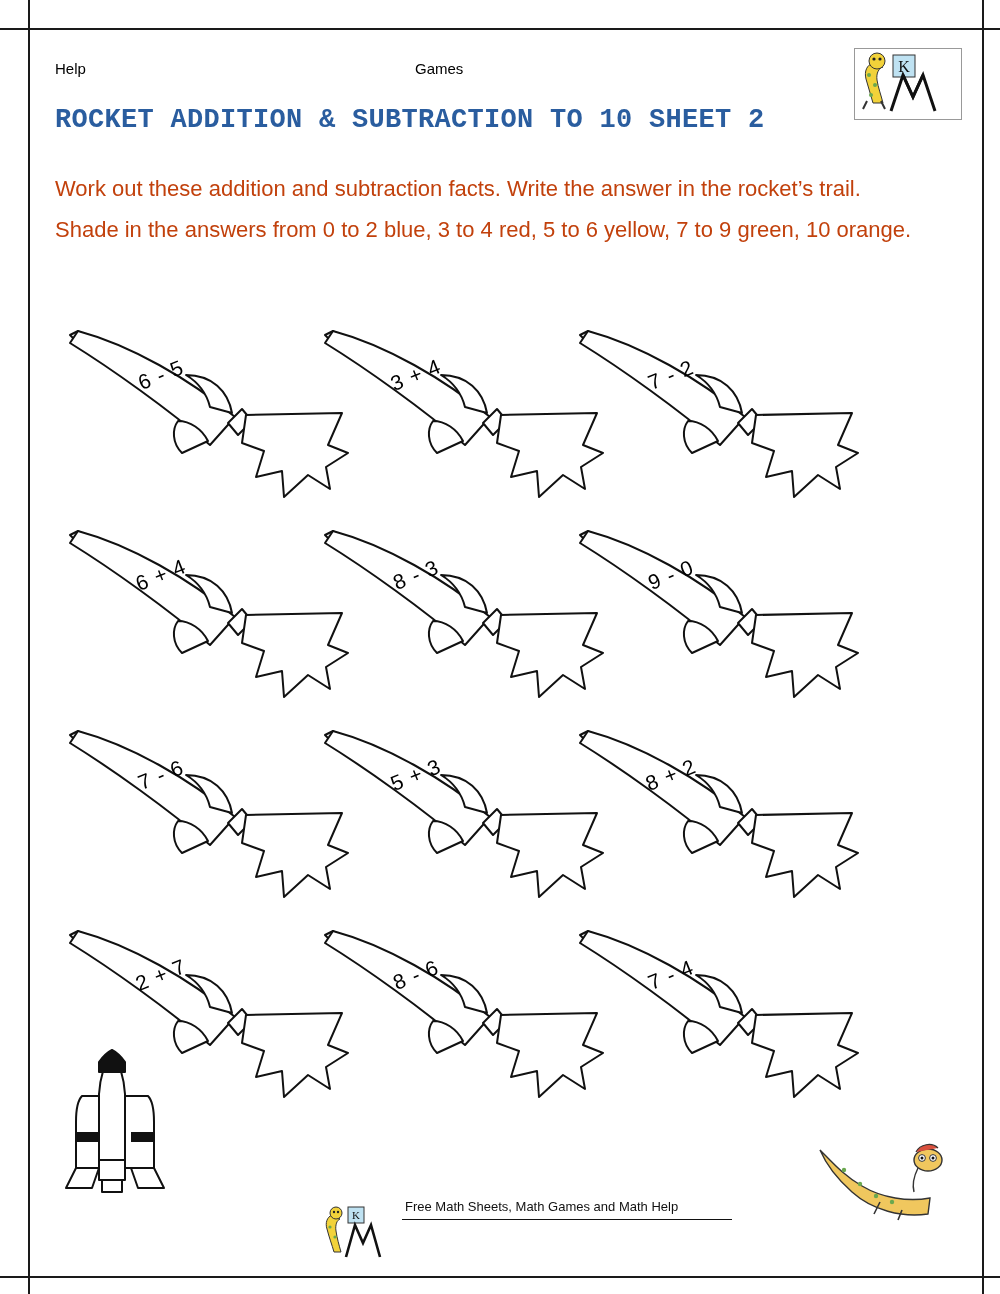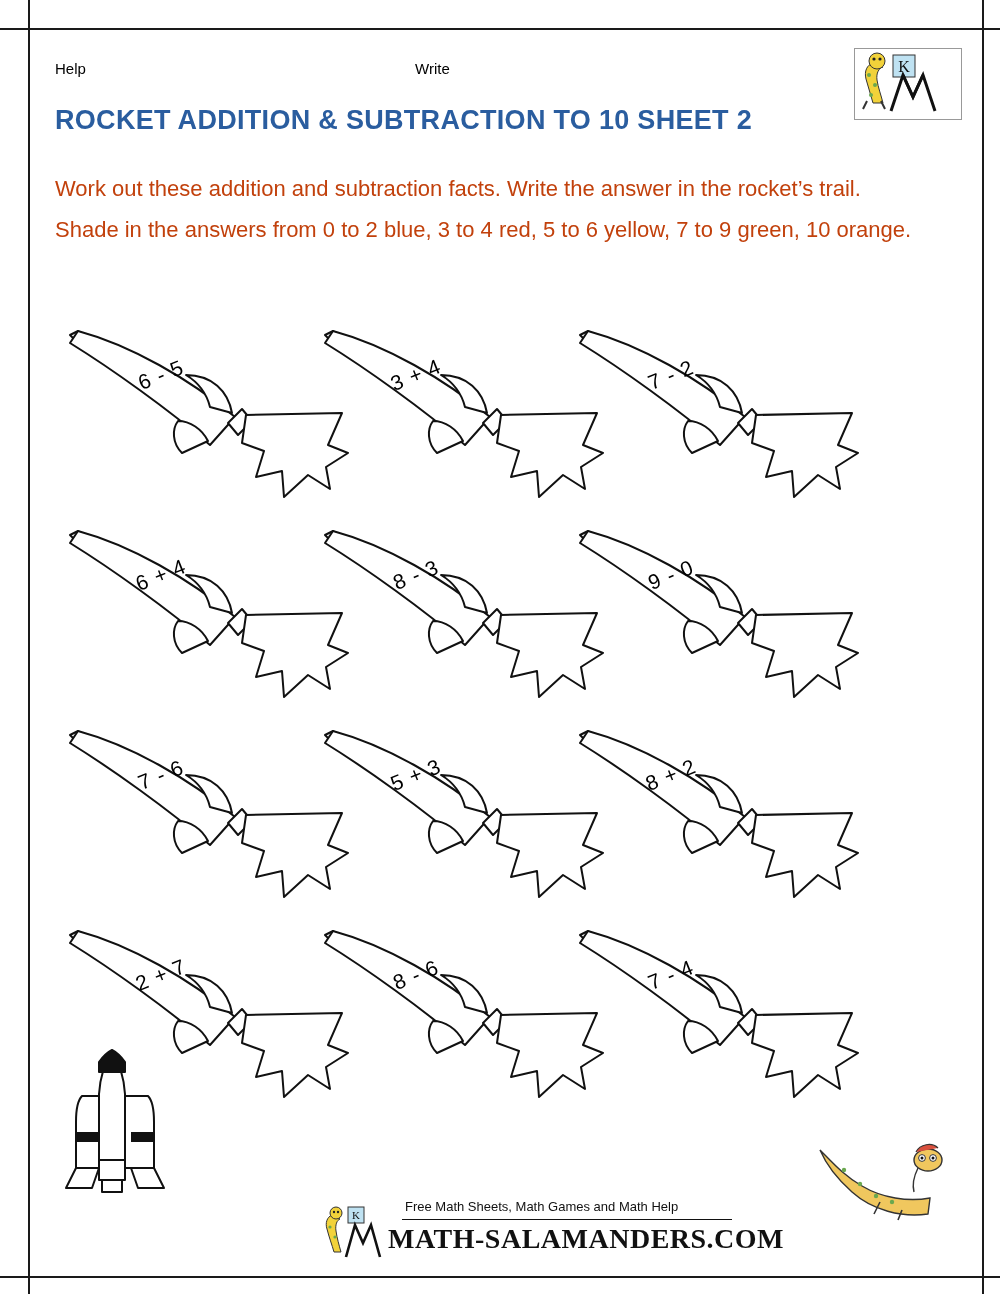--- a/index.html
+++ b/index.html
@@ -82,21 +82,21 @@
   }
 
   .worksheet-title {
     position: absolute;
     left: 55px;
     top: 105px;
     font-size: 27px;
     font-weight: bold;
     letter-spacing: 0.3px;
     color: #2a5d9f;
-    font-family: Liberation Sans, sans-serif;
+    font-family: Liberation Mono, monospace;
     white-space: nowrap;
   }
 
   .instructions {
     position: absolute;
     left: 55px;
     top: 168px;
     width: 870px;
     font-size: 22px;
     line-height: 41px;
@@ -196,21 +196,21 @@
 </head>
 <body>
 
 <div class="page-border-top"></div>
 <div class="page-border-left"></div>
 <div class="page-border-right"></div>
 <div class="page-border-bottom"></div>
 
 <div class="header-row">
   <div class="field-name">Help</div>
-  <div class="field-date">Write</div>
+  <div class="field-date">Games</div>
 </div>
 
 <div class="logo-box">
   <svg width="106" height="70" viewBox="0 0 106 70" xmlns="http://www.w3.org/2000/svg">
 
     <g>
       <path d="M18 14 C12 16 9 22 11 30 C13 38 16 46 18 54 L28 54 C26 46 23 38 22 31 C21 24 24 19 28 18 Z" fill="#f2d23a" stroke="#333" stroke-width="1"></path>
       <circle cx="22" cy="12" r="8" fill="#f2d23a" stroke="#333" stroke-width="1"></circle>
       <circle cx="19" cy="10" r="1.6" fill="#222"></circle>
       <circle cx="25" cy="10" r="1.6" fill="#222"></circle>
@@ -452,14 +452,13 @@
         <circle cx="10" cy="22" r="1.6" fill="#6aa84f"></circle>
         <circle cx="15" cy="32" r="1.6" fill="#6aa84f"></circle>
       </g>
       <rect x="28" y="2" width="16" height="16" fill="#bfe2f2" stroke="#333" stroke-width="1"></rect>
       <text x="36" y="14" font-family="Liberation Serif, serif" font-size="11" text-anchor="middle" fill="#111">K</text>
       <path d="M26 52 L35 20 L43 38 L51 20 L60 52" fill="none" stroke="#111" stroke-width="2.6"></path>
     </svg>
   </div>
   <div class="footer-tag">Free Math Sheets, Math Games and Math Help</div>
   <div class="footer-rule"></div>
-  <div class="footer-brand">MATH-SALAMANDERS.COM</div>
 </div>
 
 </body></html>

